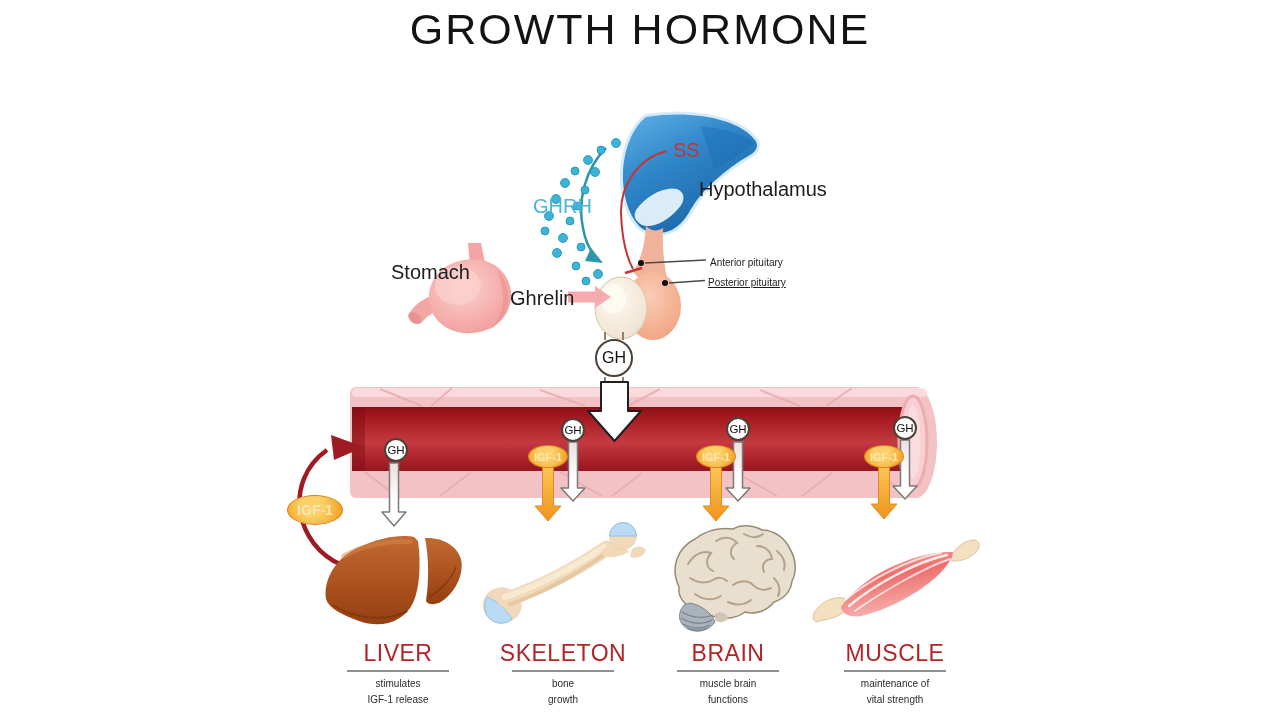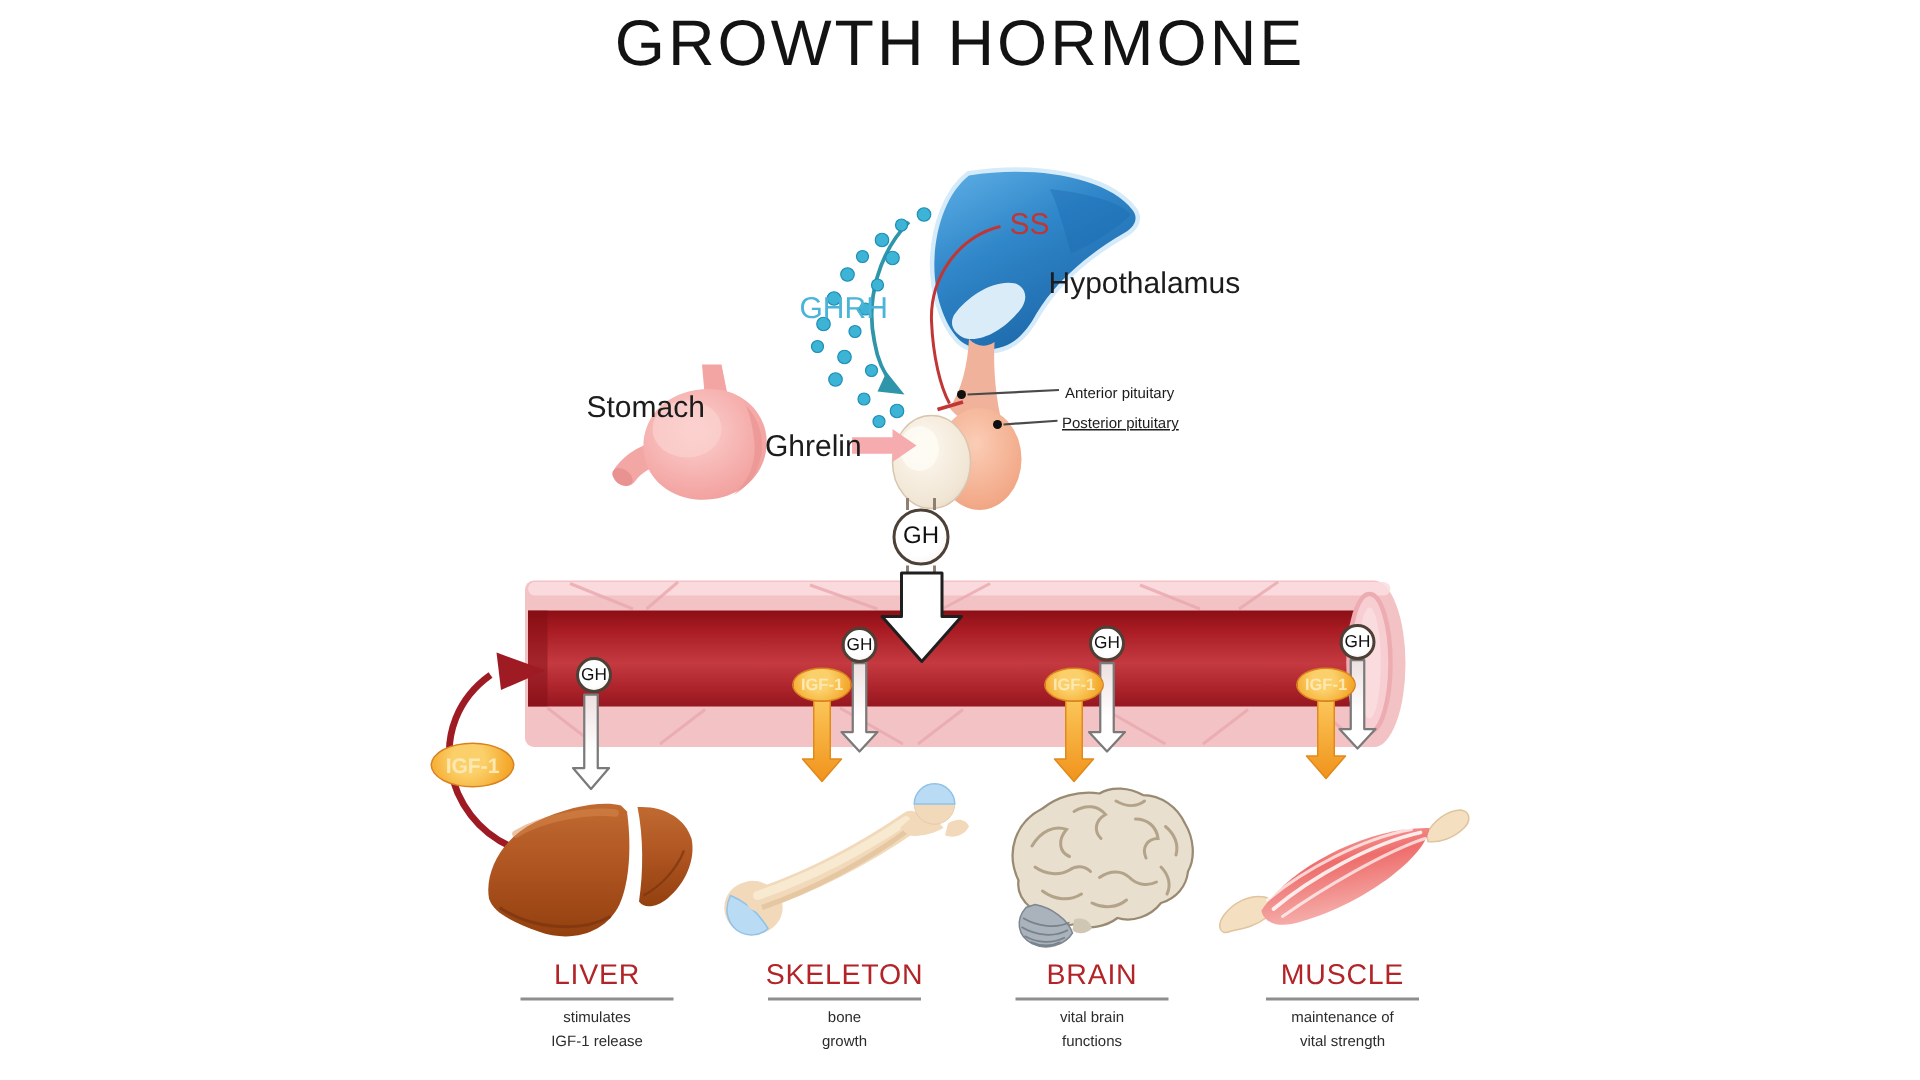--- a/index.html
+++ b/index.html
@@ -27,21 +27,21 @@
   .gh-sm{width:24px;height:24px;font-size:11.5px;}
   .igf-badge{
     background:radial-gradient(circle at 45% 35%, #fbd06a 30%, #f5ab30 75%, #ef9a22 100%);
     border:1.5px solid #d8821f;border-radius:50%;
     display:flex;align-items:center;justify-content:center;
     color:#fce8b0;font-weight:bold;box-sizing:border-box;
   }
   .igf-main{width:56px;height:30px;font-size:14px;left:287px;top:495px;}
   .igf-sm{width:40px;height:23px;font-size:11px;}
   .target{width:160px;text-align:center;top:640px;}
-  .target h3{margin:0;font-size:19px;font-weight:400;color:#b22428;letter-spacing:.5px;}
+  .target h3{margin:0;font-size:23px;font-weight:400;color:#b22428;letter-spacing:.5px;}
   .target .rule{width:102px;height:1.5px;background:#8e8e8e;margin:3px auto 4px auto;}
   .target .desc{font-size:10px;line-height:16.5px;color:#2c2c2c;}
 </style>
 </head>
 <body>
 
 <div class="stage">
 
 <svg width="1280" height="720" viewBox="0 0 1280 720">
   <defs>
@@ -299,21 +299,21 @@
 </div>
 <div class="abs target" style="left:483px;">
   <h3>SKELETON</h3>
   <div class="rule"></div>
   <div class="desc">bone</div>
   <div class="desc">growth</div>
 </div>
 <div class="abs target" style="left:648px;">
   <h3>BRAIN</h3>
   <div class="rule"></div>
-  <div class="desc">vital brain</div>
+  <div class="desc">muscle brain</div>
   <div class="desc">functions</div>
 </div>
 <div class="abs target" style="left:815px;">
   <h3>MUSCLE</h3>
   <div class="rule"></div>
   <div class="desc">maintenance of</div>
   <div class="desc">vital strength</div>
 </div>
 
 </div>

